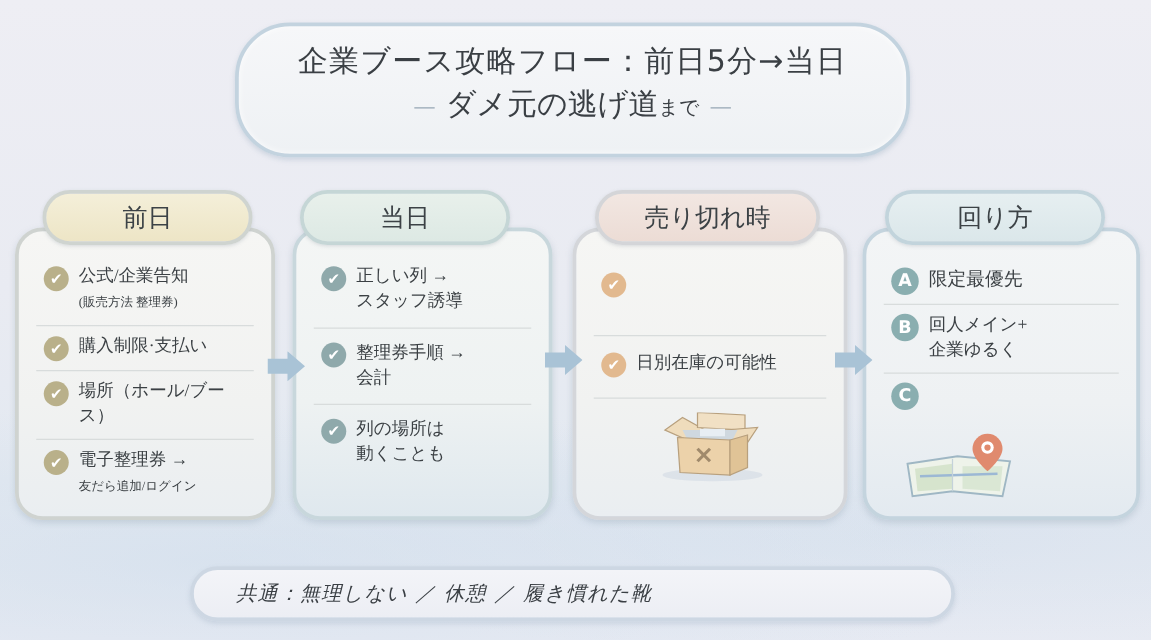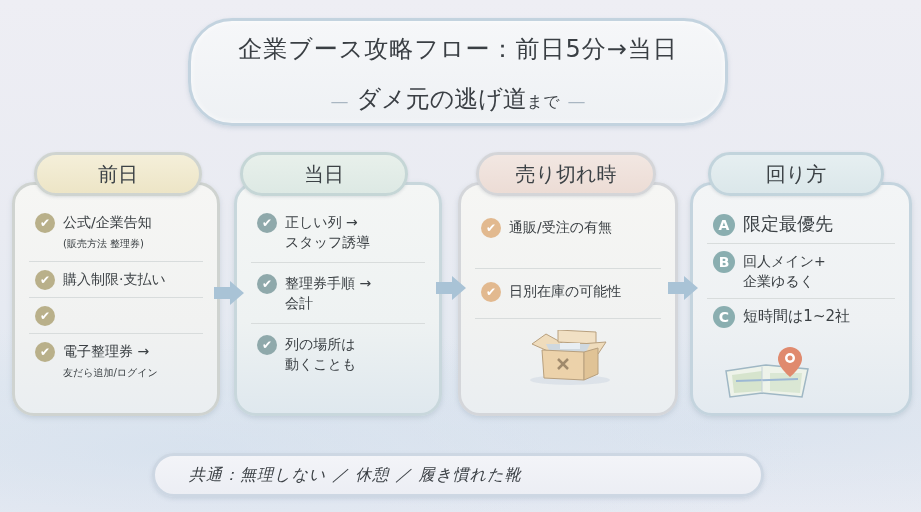--- a/index.html
+++ b/index.html
@@ -18,21 +18,21 @@
   }
   .title-pill {
     position: absolute; left: 188px; top: 18px; width: 540px; height: 108px;
     border-radius: 44px;
     border: 3px solid #c3d3df;
     background: linear-gradient(180deg, #f6f7f9, #eef1f4);
     box-shadow: 0 2px 4px rgba(150,170,190,0.35), inset 0 0 6px rgba(255,255,255,0.8);
     text-align: center;
   }
   .title-line1 { margin-top: 12px; font-size: 24px; letter-spacing: 1px; color: #3a3f44; }
-  .title-line2 { margin-top: 18px; font-size: 24px; color: #3a3f44; }
+  .title-line2 { margin-top: 2px; font-size: 24px; color: #3a3f44; }
   .title-line2 .dash { color: #a9b6c2; font-size: 18px; margin: 0 8px; }
   .title-line2 .small { font-size: 16px; }
 
   .card {
     position: absolute; top: 182px; width: 208px; height: 234px;
     border-radius: 22px;
     background: linear-gradient(180deg, #f6f6f4 0%, #f1f2f1 60%, #eaeef1 100%);
     border: 3px solid #c9d4dc;
     box-shadow: 0 2px 5px rgba(150,165,180,0.35);
   }
@@ -51,21 +51,21 @@
   .tab.t2 { left: 240px; width: 168px; background: linear-gradient(180deg, #e8f0eb, #dde9e4); border-color: #c5d6d6; }
   .tab.t3 { left: 476px; width: 180px; background: linear-gradient(180deg, #f2e7e2, #ecdcd5); border-color: #d4d5d8; }
   .tab.t4 { left: 708px; width: 176px; background: linear-gradient(180deg, #e6eff1, #dbe7ea); border-color: #c2d4dc; }
 
   .items { position: absolute; left: 0; right: 0; top: 22px; padding: 0 14px; }
   .item {
     display: flex; align-items: flex-start; padding: 7px 0 7px 6px;
     border-bottom: 1px solid #d8dcdc; font-size: 14px; line-height: 20px; color: #3b4044;
   }
   .item:last-child { border-bottom: none; }
-  .item .txt { margin-left: 8px; }
+  .item .txt { margin-left: 8px; font-family: Liberation Serif, serif; }
   .item .sub { font-size: 10px; }
   .check {
     flex: 0 0 auto; width: 20px; height: 20px; border-radius: 50%; margin-top: 1px;
     display: flex; align-items: center; justify-content: center;
     color: #fff; font-size: 12px; font-weight: bold;
   }
   .check.olive { background: #b9b08a; }
   .check.teal { background: #8fa9ab; }
   .check.peach { background: #e2b98f; }
   .badge {
@@ -109,20 +109,21 @@
     <div class="item">
       <span class="check olive">✔</span>
       <span class="txt"><span>公式/企業告知</span><br><span class="sub">(販売方法 整理券)</span></span>
     </div>
     <div class="item">
       <span class="check olive">✔</span>
       <span class="txt">購入制限·支払い</span>
     </div>
     <div class="item">
       <span class="check olive">✔</span>
+      <span class="txt">場所（ホール/ブース）</span>
     </div>
     <div class="item">
       <span class="check olive">✔</span>
       <span class="txt"><span>電子整理券 →</span><br><span class="sub">友だら追加/ログイン</span></span>
     </div>
   </div>
 </div>
 <div class="tab t1">前日</div>
 
 <div class="card c2">
@@ -140,21 +141,20 @@
       <span class="txt"><span>列の場所は</span><br><span>動くことも</span></span>
     </div>
   </div>
 </div>
 <div class="tab t2">当日</div>
 
 <div class="card c3">
   <div class="items" style="top:20px;">
     <div class="item">
       <span class="check peach">✔</span>
-      <span class="txt">通販/受注の有無</span>
     </div>
     <div class="item" style="border-bottom:1px solid #d8dcdc;">
       <span class="check peach">✔</span>
       <span class="txt">日別在庫の可能性</span>
     </div>
   </div>
 </div>
 <div class="tab t3">売り切れ時</div>
 
 <div class="box-illus">
@@ -169,29 +169,28 @@
     <polygon points="64,22 78,18 78,44 64,50" fill="#e0c396" stroke="#b8a07e" stroke-width="1"></polygon>
     <line x1="38" y1="29" x2="48" y2="39" stroke="#a08a6c" stroke-width="2.5"></line>
     <line x1="48" y1="29" x2="38" y2="39" stroke="#a08a6c" stroke-width="2.5"></line>
   </svg>
 </div>
 
 <div class="card c4">
   <div class="items" style="top:22px;">
     <div class="item">
       <span class="badge">A</span>
-      <span class="txt" style="font-size:18px;">限定最優先</span>
+      <span class="txt" style="font-size:15px;">限定最優先</span>
     </div>
     <div class="item">
       <span class="badge">B</span>
       <span class="txt" style="font-size:14px;"><span>回人メイン+</span><br><span>企業ゆるく</span></span>
     </div>
     <div class="item">
       <span class="badge">C</span>
-      <span class="txt" style="font-size:15px;">短時間は1~2社</span>
     </div>
   </div>
 </div>
 <div class="tab t4">回り方</div>
 
 <div class="map-illus">
   <svg width="90" height="56" viewBox="0 0 90 56">
     <polygon points="4,26 44,20 86,24 80,52 40,48 8,52" fill="#eef3ea" stroke="#9fb7c4" stroke-width="1.5"></polygon>
     <polygon points="10,30 40,26 40,46 12,48" fill="#cfe0c6" opacity="0.8"></polygon>
     <polygon points="48,28 80,28 78,48 48,46" fill="#d5e4ce" opacity="0.8"></polygon>

